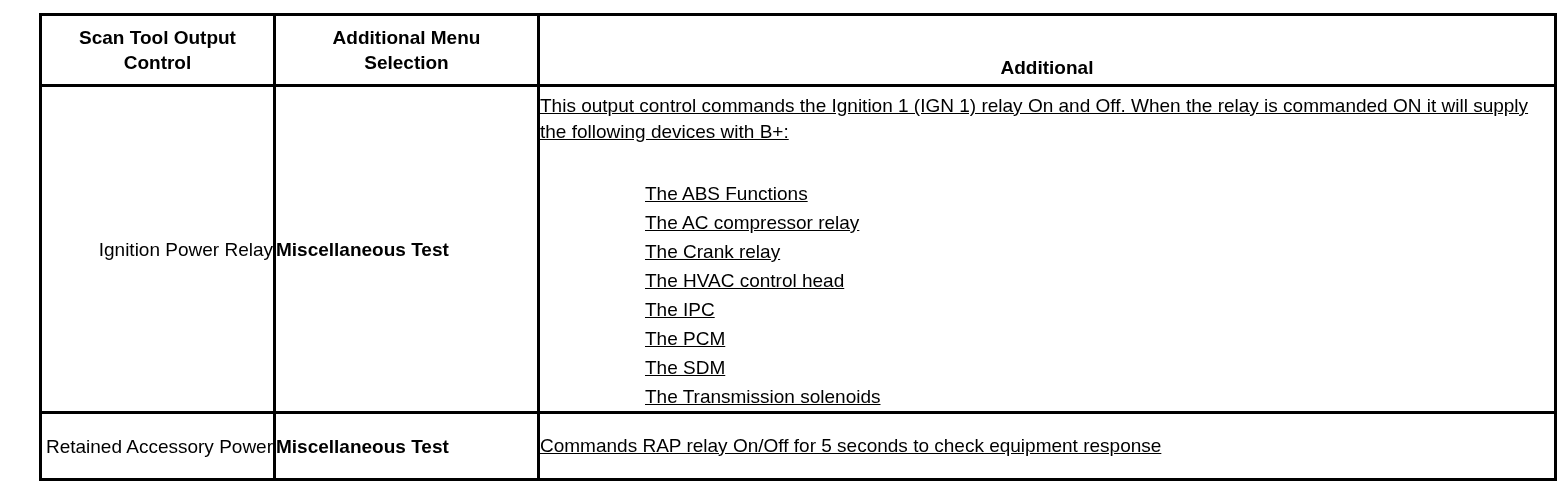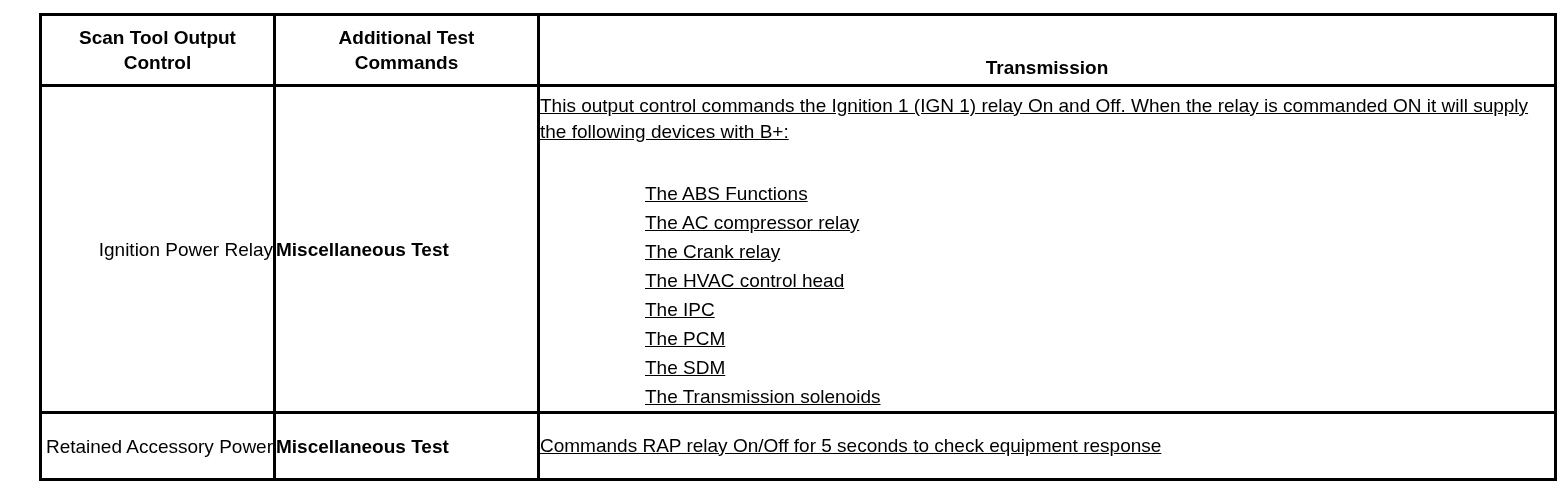--- a/index.html
+++ b/index.html
@@ -128,25 +128,25 @@
         <col class="col-menu">
         <col class="col-desc">
       </colgroup>
       <thead>
         <tr>
           <th class="hdr-cell">
             <span class="hdr-text">Scan Tool Output</span>
             <span class="hdr-text">Control</span>
           </th>
           <th class="hdr-cell">
-            <span class="hdr-text">Additional Test</span>
-            <span class="hdr-text">Commands</span>
+            <span class="hdr-text">Additional Menu</span>
+            <span class="hdr-text">Selection</span>
           </th>
           <th class="hdr-cell desc">
-            <span class="hdr-text">Transmission</span>
+            <span class="hdr-text">Additional</span>
           </th>
         </tr>
       </thead>
       <tbody>
 
         <tr class="row-main">
           <td class="cell-control">Ignition Power Relay</td>
           <td class="cell-menu">Miscellaneous Test</td>
           <td class="cell-desc">
             <p class="desc-intro">This output control commands the Ignition 1 (IGN 1) relay On and Off. When the relay is commanded ON it will supply the following devices with B+:</p>

